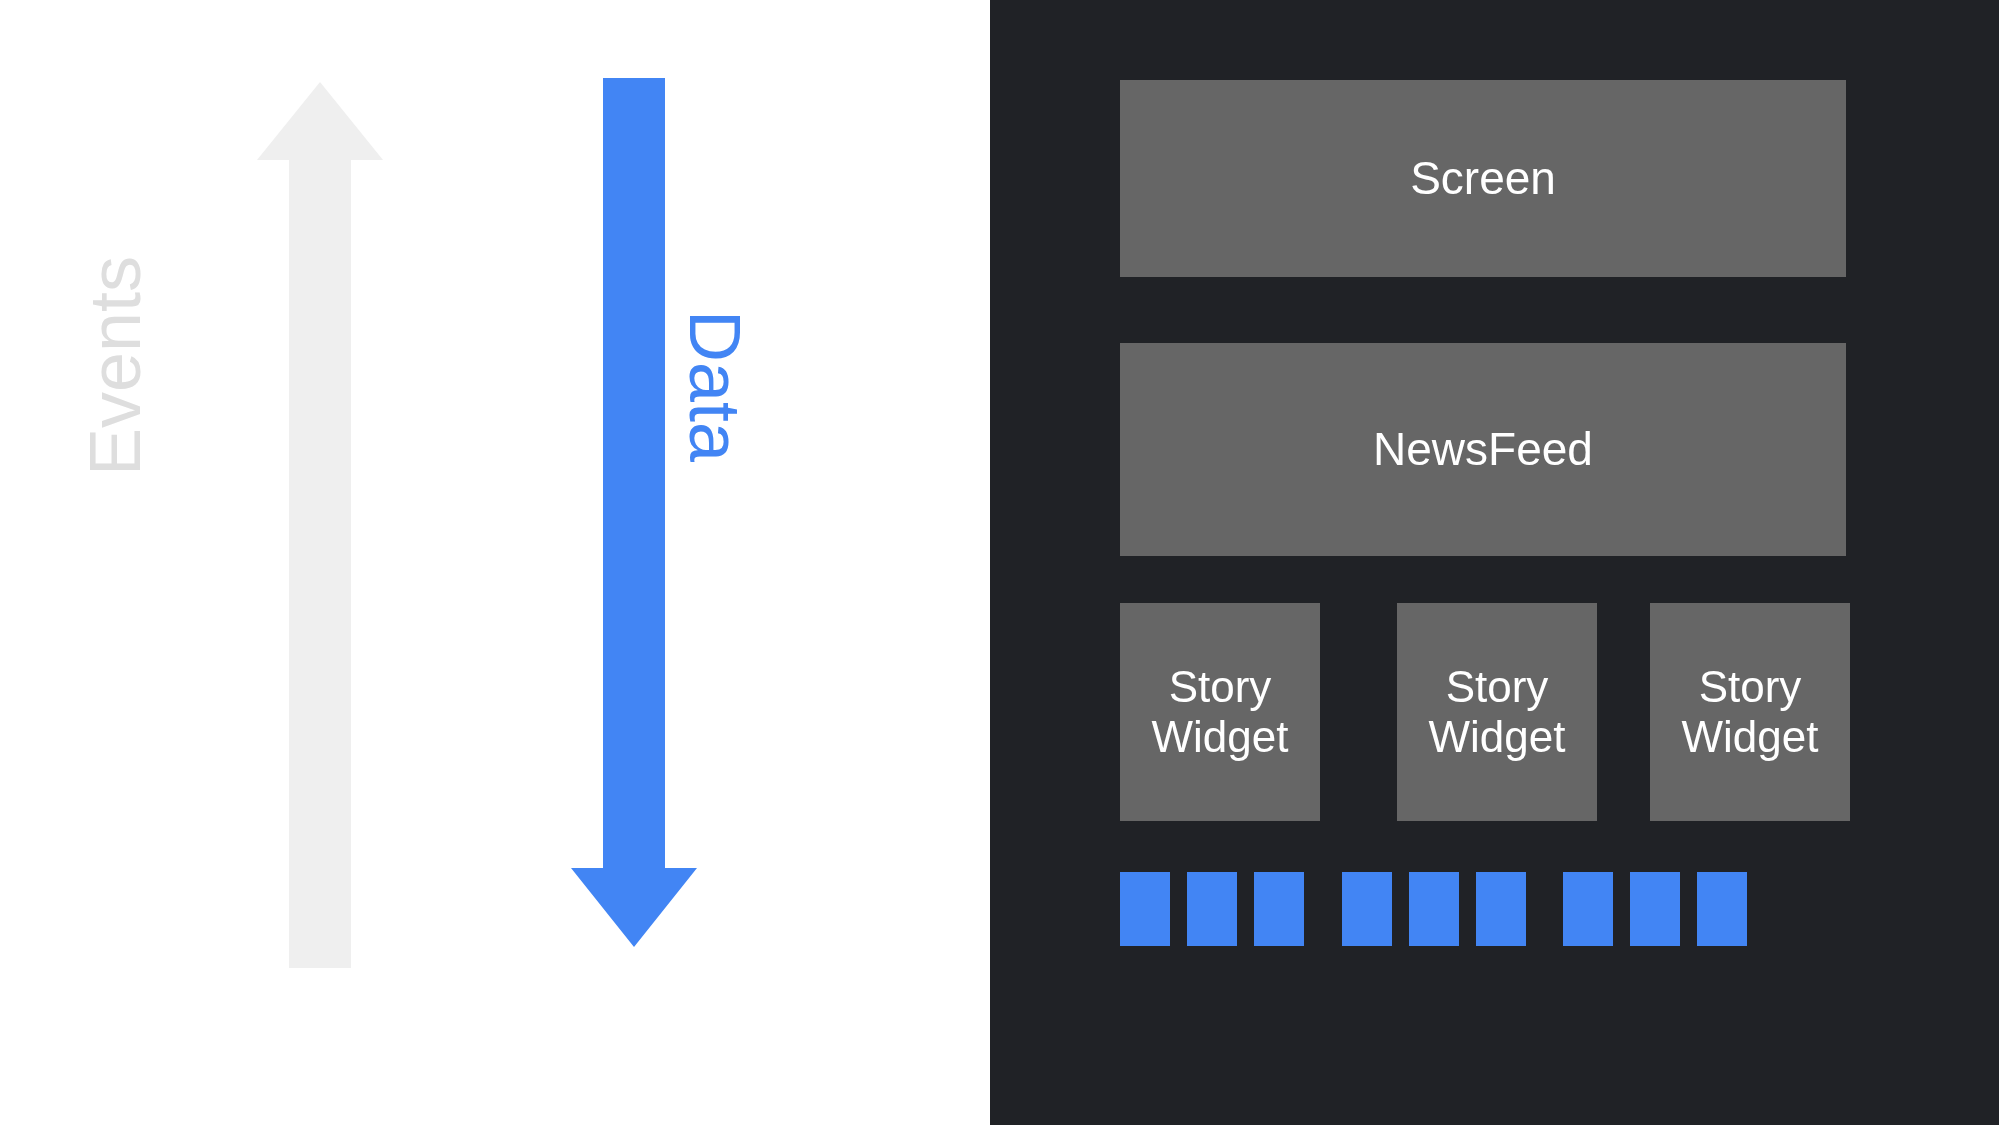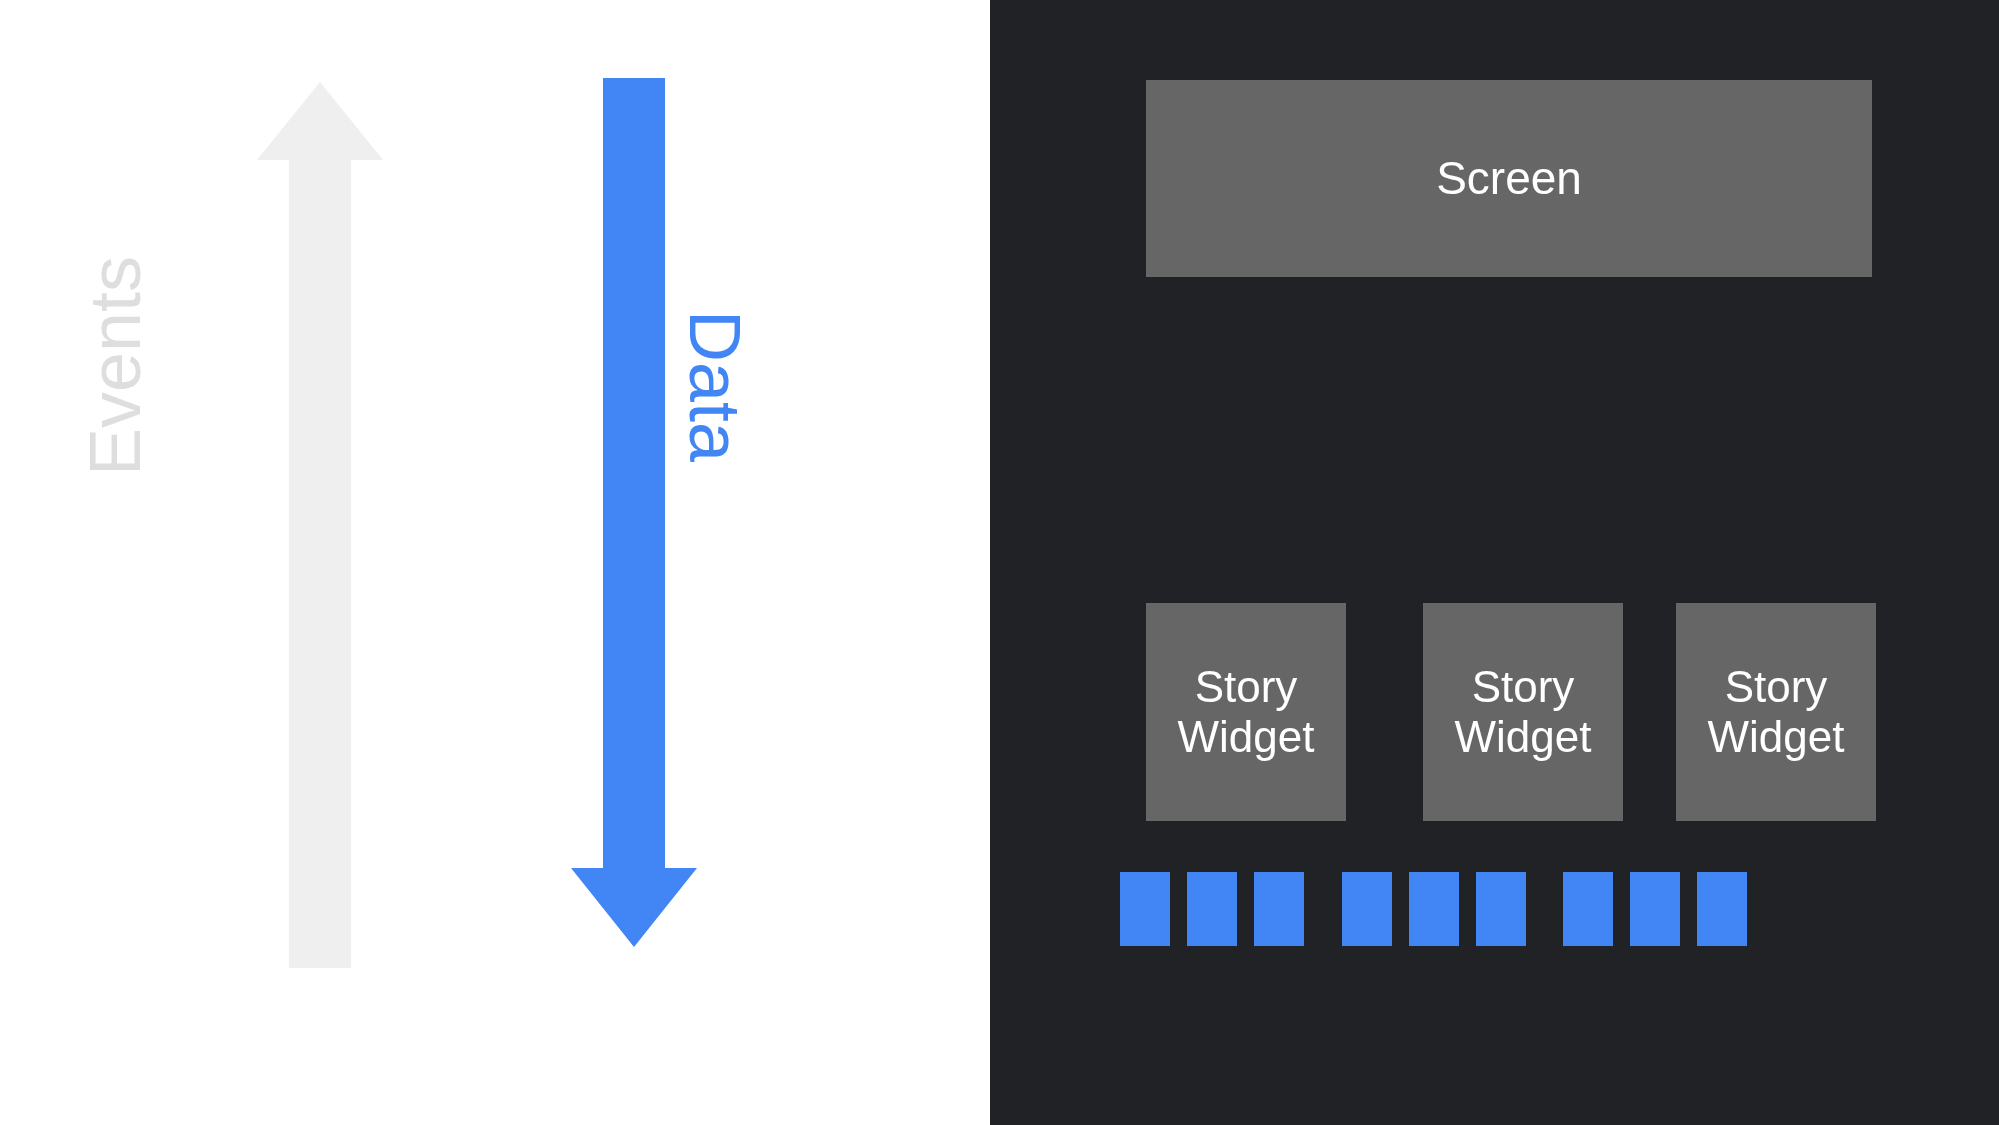--- a/index.html
+++ b/index.html
@@ -80,21 +80,20 @@
     position: absolute;
     background: #666666;
     color: #ffffff;
     display: flex;
     align-items: center;
     justify-content: center;
     text-align: center;
     font-size: 46px;
     font-weight: 400;
     line-height: 1.13;
-    margin-left: 26px;
   }
 
   #screen-box {
     left: 130px;
     top: 80px;
     width: 726px;
     height: 197px;
   }
 
   #newsfeed-box {
@@ -152,20 +151,23 @@
 
     <span id="data-label" class="flow-label">Data</span>
   </div>
 
   <div id="component-panel">
 
     <div id="screen-box" class="comp-box">
       <span>Screen</span>
     </div>
 
+    <div id="newsfeed-box" class="comp-box">
+      <span>NewsFeed</span>
+    </div>
 
     <div class="comp-box story-box pos-0">
       <span>
         <span>Story</span><br>
         <span>Widget</span>
       </span>
     </div>
 
     <div class="comp-box story-box pos-1">
       <span>

